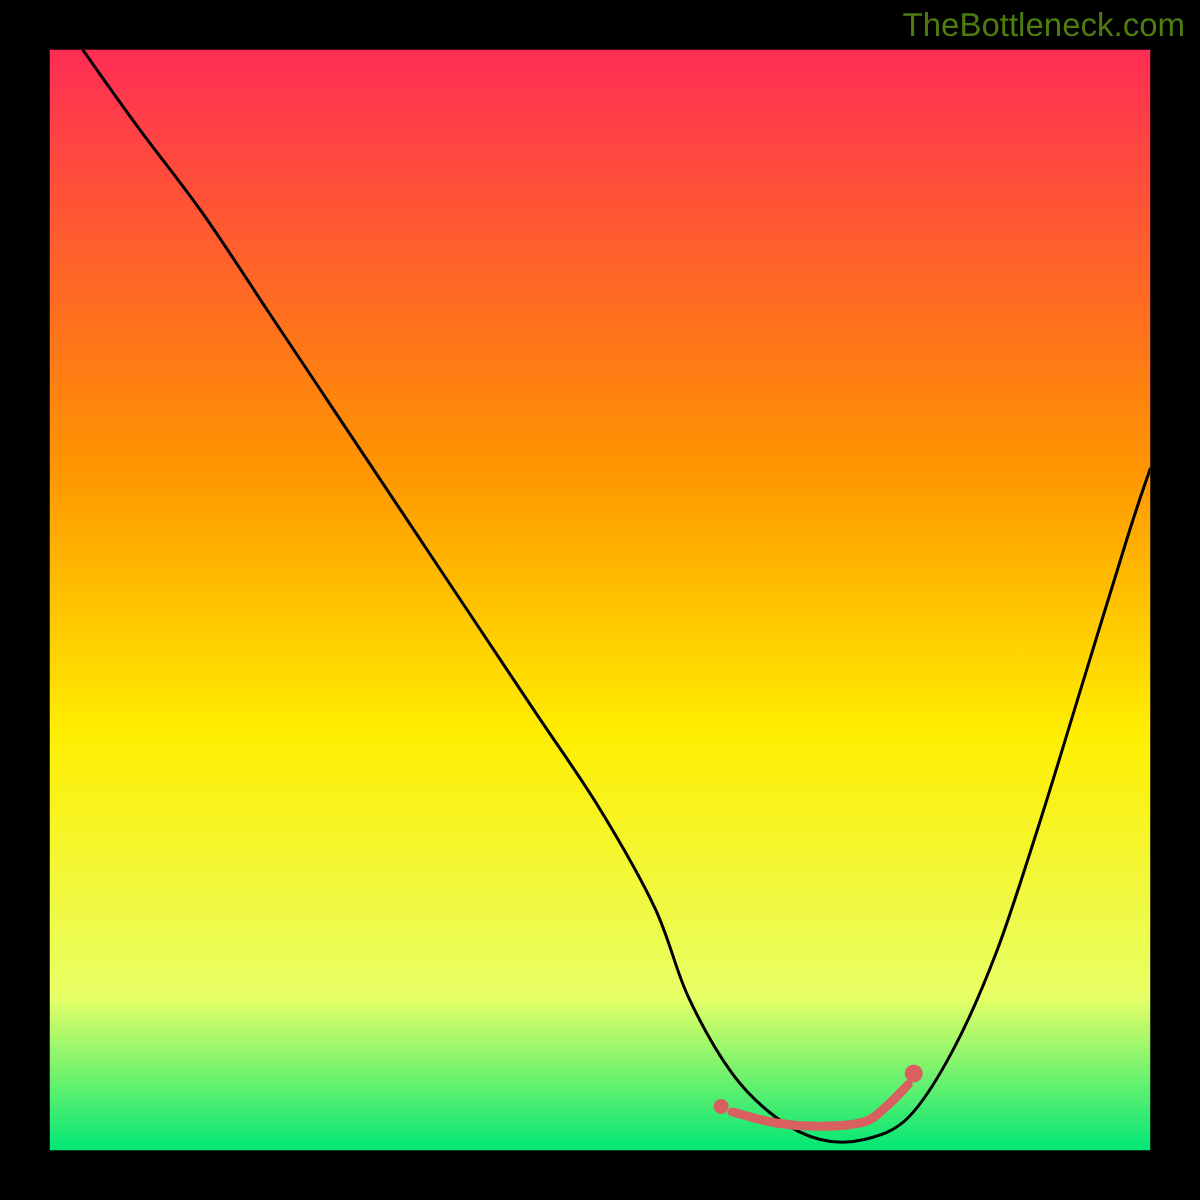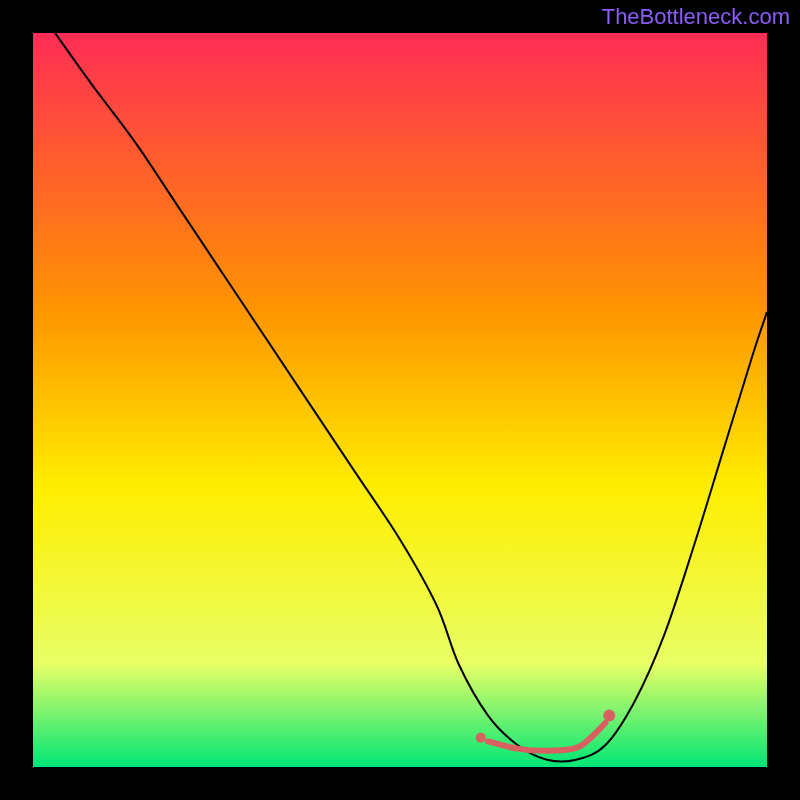--- a/index.html
+++ b/index.html
@@ -9,21 +9,21 @@
     width: 800px;
     height: 800px;
     position: relative;
     font-family: Arial, sans-serif;
   }
   .watermark {
     position: absolute;
     top: 4px;
     right: 10px;
     font-size: 22px;
-    color: #8b5cf6;
+    color: #4d7c0f;
     font-weight: normal;
     z-index: 10;
   }
   .chart-area {
     position: absolute;
     left: 33px;
     top: 33px;
     width: 734px;
     height: 734px;
   }

